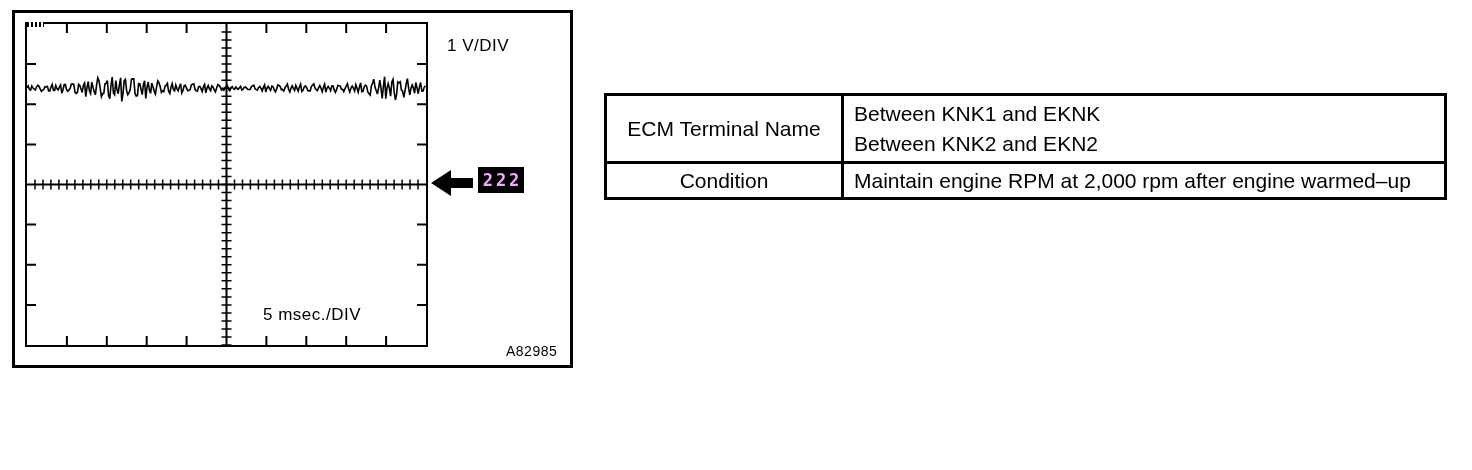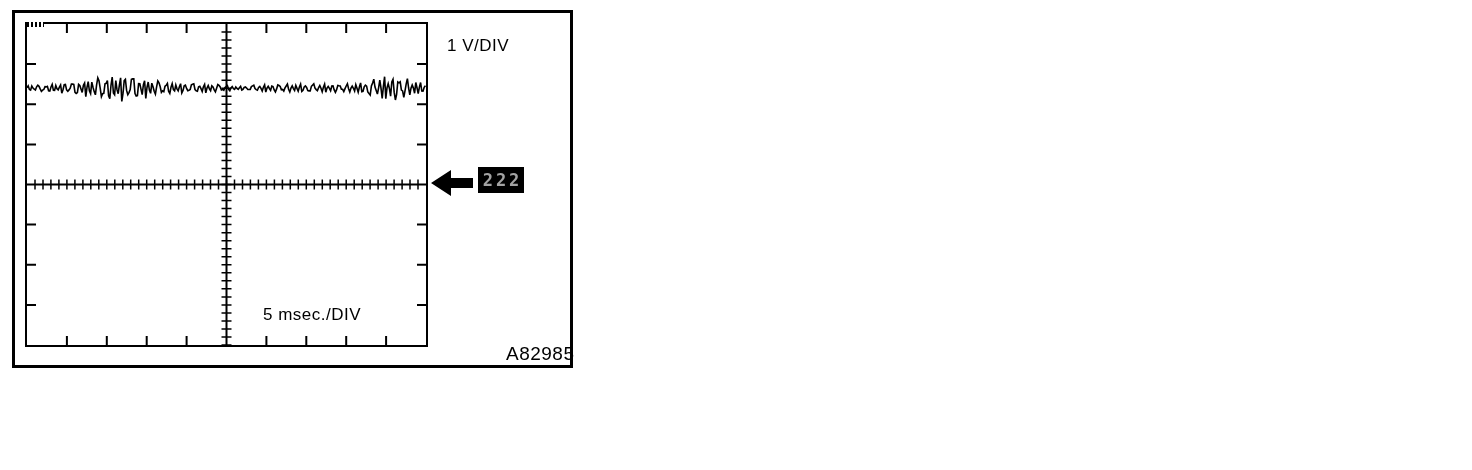--- a/index.html
+++ b/index.html
@@ -17,26 +17,26 @@
     border:2px solid #000;background:#fff;
   }
   .plot svg{display:block;}
   .scale-label{
     position:absolute;font-size:17px;line-height:22px;white-space:nowrap;
     letter-spacing:0.5px;
   }
   .vdiv-label{left:432px;top:22px;}
   .msdiv-label{left:248px;top:291px;}
   .fig-id{
-    position:absolute;left:491px;top:330px;font-size:19px;letter-spacing:0.5px;
+    position:absolute;left:491px;top:330px;font-size:14px;letter-spacing:0.5px;
   }
   .gnd-arrow{position:absolute;left:416px;top:157px;width:42px;height:26px;}
   .hatched-marker{
     position:absolute;left:463px;top:154px;width:46px;height:26px;
-    background:#000;color:#a3a3a3;display:flex;align-items:center;justify-content:center;
+    background:#000;color:#f0abfc;display:flex;align-items:center;justify-content:center;
     font-family:"DejaVu Sans Mono", monospace;font-weight:bold;font-size:17px;
     letter-spacing:3px;padding-left:3px;box-sizing:border-box;
   }
   .scan-artifact{
     position:absolute;left:12px;top:9px;width:17px;height:5px;
     background:repeating-linear-gradient(90deg,#000 0 2px,#fff 2px 4px);
   }
   
   .spec-table{
     position:absolute;left:604px;top:93px;border-collapse:collapse;
@@ -77,14 +77,27 @@
 
   <svg class="gnd-arrow" viewBox="0 0 42 26">
     <polygon points="0,13 20,0 20,8 42,8 42,18 20,18 20,26" fill="#000"></polygon>
   </svg>
 
   <div class="hatched-marker">222</div>
 </div>
 
 <table class="spec-table">
   <tbody>
+      <tr class="row-terminal">
+    <td class="col-label">ECM Terminal Name</td>
+    <td class="col-value">
+      <div class="value-line">Between KNK1 and EKNK</div>
+      <div class="value-line">Between KNK2 and EKN2</div>
+    </td>
+  </tr>
+  <tr class="row-condition single">
+    <td class="col-label">Condition</td>
+    <td class="col-value">
+      <div class="value-line">Maintain engine RPM at 2,000 rpm after engine warmed–up</div>
+    </td>
+  </tr>
 </tbody>
   </table>
 
 </body></html>

